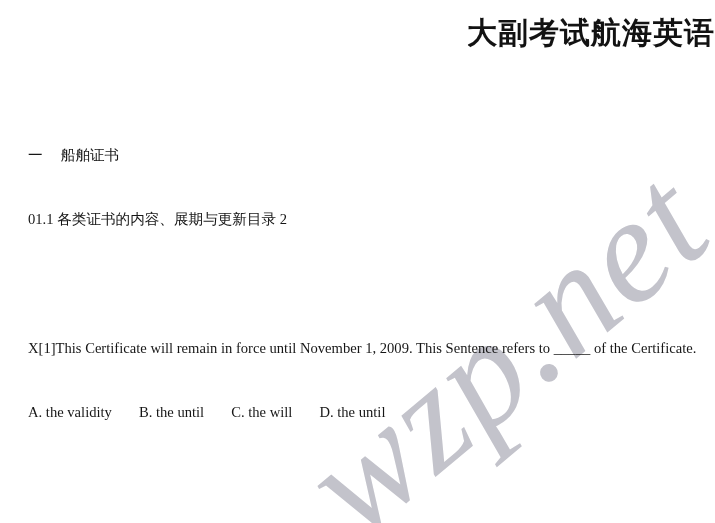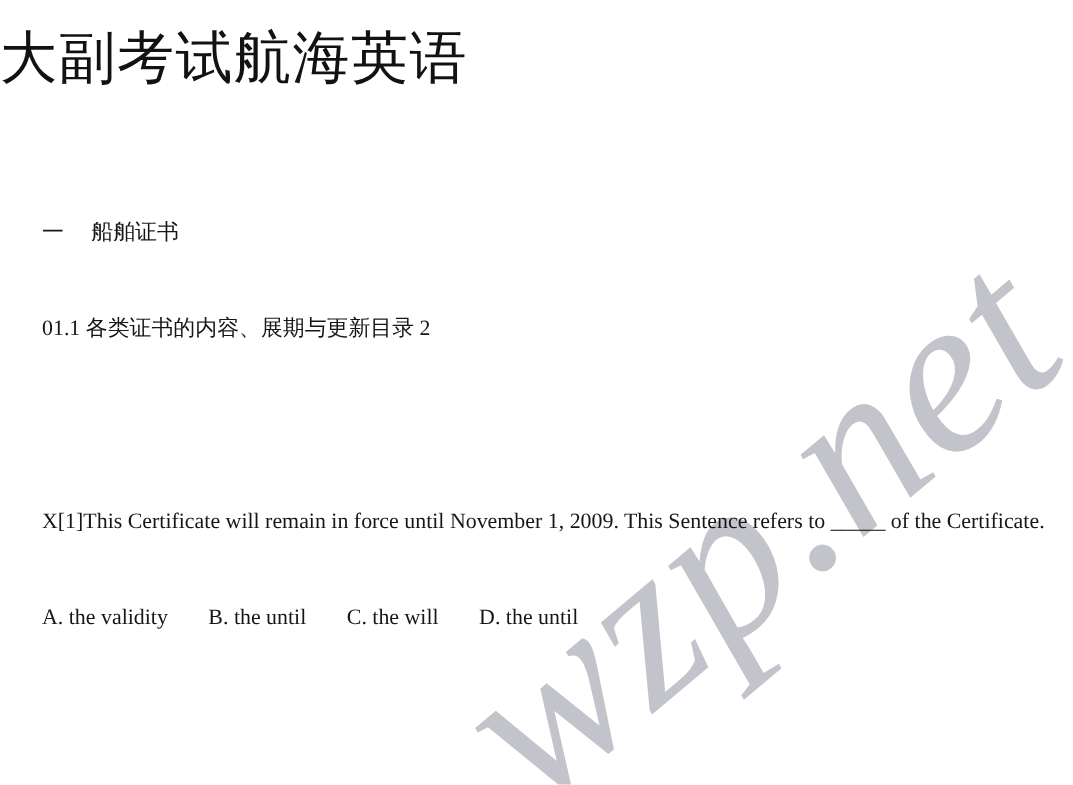--- a/index.html
+++ b/index.html
@@ -24,23 +24,23 @@
     white-space: nowrap;
     letter-spacing: 2px;
     z-index: 0;
     user-select: none;
   }
   .page-title {
     position: relative;
     z-index: 1;
     margin: 0;
     padding-top: 13px;
-    text-align: left;
-    font-size: 38px;
-    font-weight: 400;
+    text-align: right;
+    font-size: 30px;
+    font-weight: 700;
     letter-spacing: 1px;
     color: #121212;
   }
   .content {
     position: absolute;
     left: 28px;
     top: 81px;
     right: 0;
     z-index: 1;
     font-size: 14.6px;

